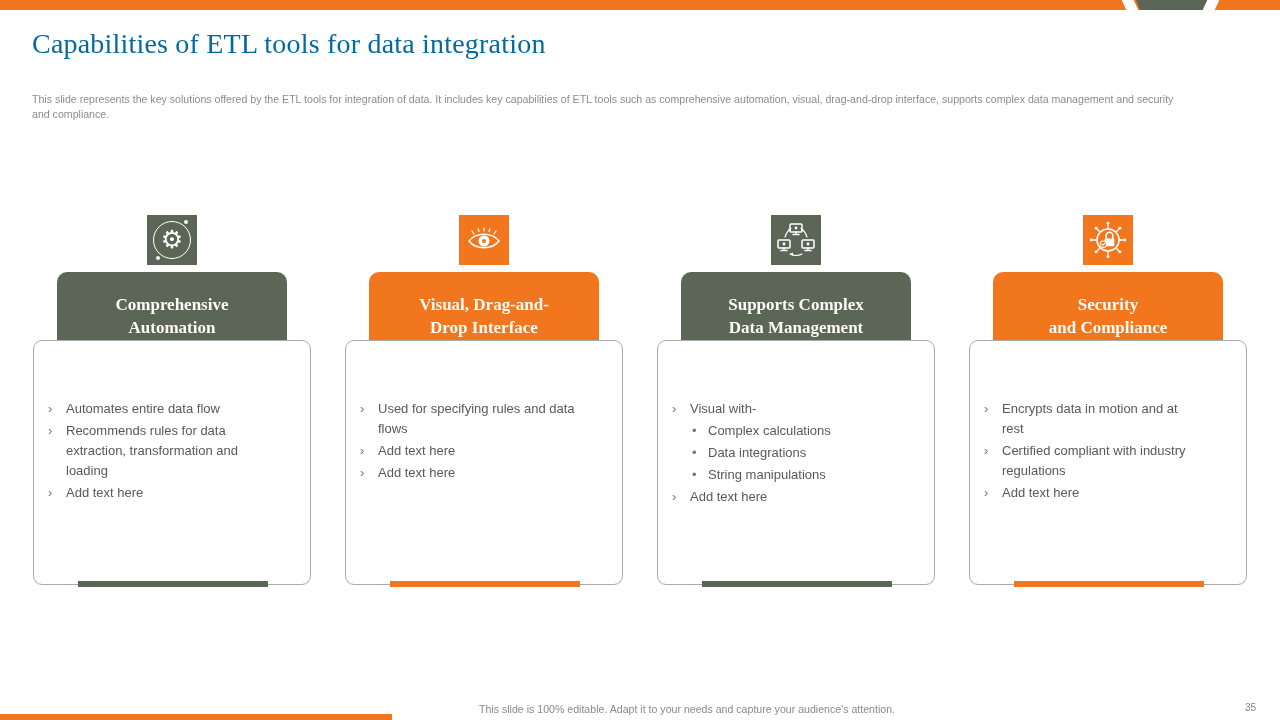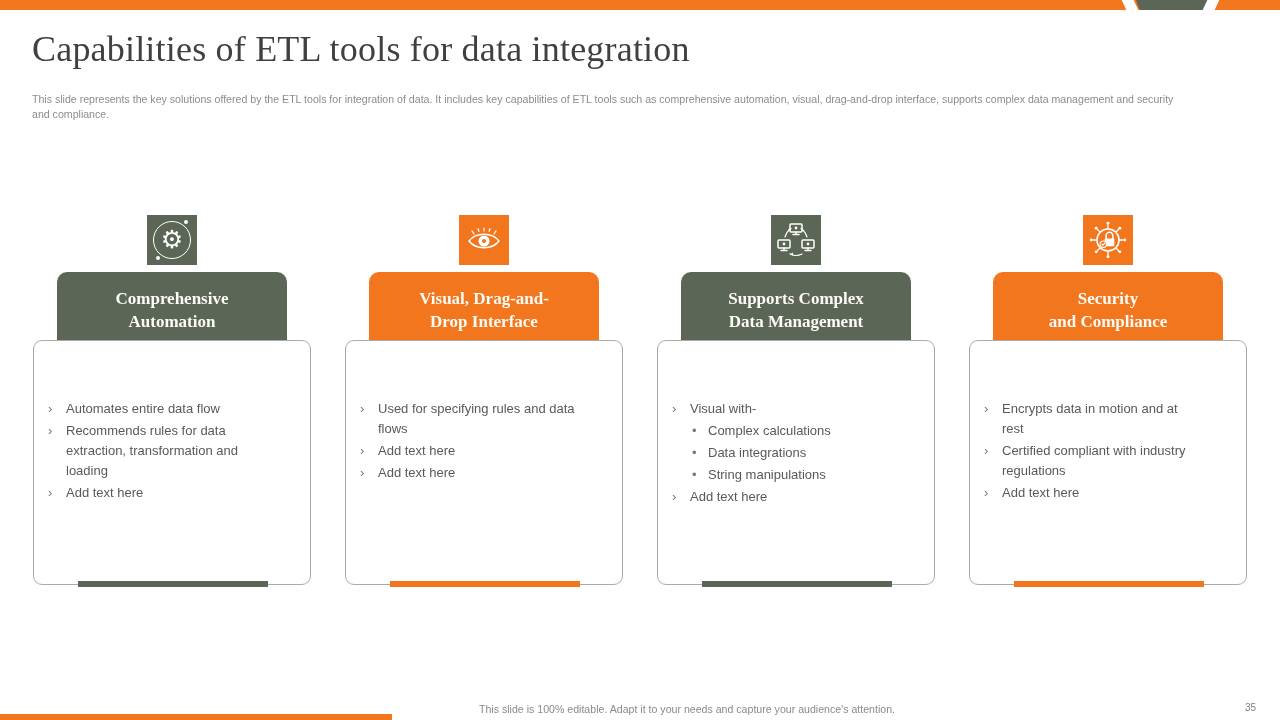--- a/index.html
+++ b/index.html
@@ -9,34 +9,34 @@
     --orange:#F1761E;--green:#5C6657;
   }
   
   .top-bar{position:absolute;top:0;left:0;width:1280px;height:10px;background:var(--orange);}
   .top-deco-white-l{position:absolute;top:0;left:1124px;width:12px;height:10px;background:#fff;transform:skewX(25deg);}
   .top-deco-green{position:absolute;top:0;left:1136px;width:76px;height:10px;background:var(--green);
     clip-path:polygon(0 0,100% 0,93% 100%,5% 100%);}
   .top-deco-white-r{position:absolute;top:0;left:1205px;width:12px;height:10px;background:#fff;transform:skewX(-25deg);}
 
   .slide-title{position:absolute;left:32px;top:28px;width:1100px;
-    font-family:"Liberation Serif",serif;font-size:36px;color:#404040;letter-spacing:.2px;}
+    font-family:"Liberation Serif",serif;font-size:28px;color:#0369a1;letter-spacing:.2px;}
   .slide-subtitle{position:absolute;left:32px;top:92px;width:1158px;
     font-size:10.6px;line-height:1.4;color:#8c8c8c;}
 
   .columns{position:absolute;left:33px;top:215px;display:flex;gap:34px;}
   .col{position:relative;width:278px;height:372px;}
 
   .icon-box{position:absolute;top:0;left:114px;width:50px;height:50px;
     display:flex;align-items:center;justify-content:center;}
   .green .icon-box{background:var(--green);}
   .orange .icon-box{background:var(--orange);}
 
   .col-header{position:absolute;top:57px;left:24px;width:230px;height:82px;border-radius:10px;
-    box-sizing:border-box;padding-top:15px;text-align:center;white-space:pre-line;z-index:1;
+    box-sizing:border-box;padding-top:21px;text-align:center;white-space:pre-line;z-index:1;
     font-family:"Liberation Serif",serif;font-weight:bold;font-size:17px;line-height:23px;color:#fdfbf6;}
   .green .col-header{background:var(--green);}
   .orange .col-header{background:var(--orange);}
 
   .card{position:absolute;top:125px;left:0;width:278px;height:245px;background:#fff;
     border:1px solid #ababab;border-radius:9px;box-sizing:border-box;z-index:2;
     padding:58px 44px 0 14px;}
   .card ul{list-style:none;margin:0;padding:0;}
   .card li{display:flex;font-size:13px;line-height:20px;color:#595959;margin-bottom:2px;}
   .card li .m{flex:none;width:18px;color:#767676;}

